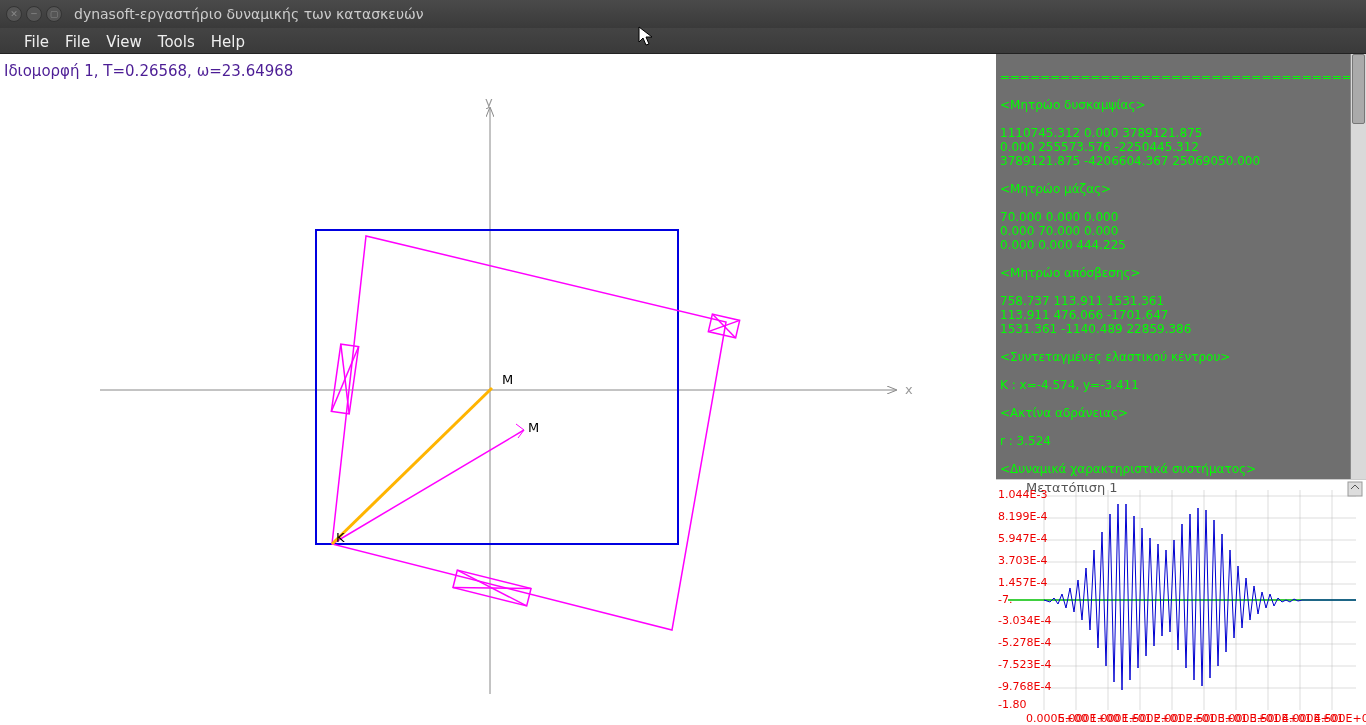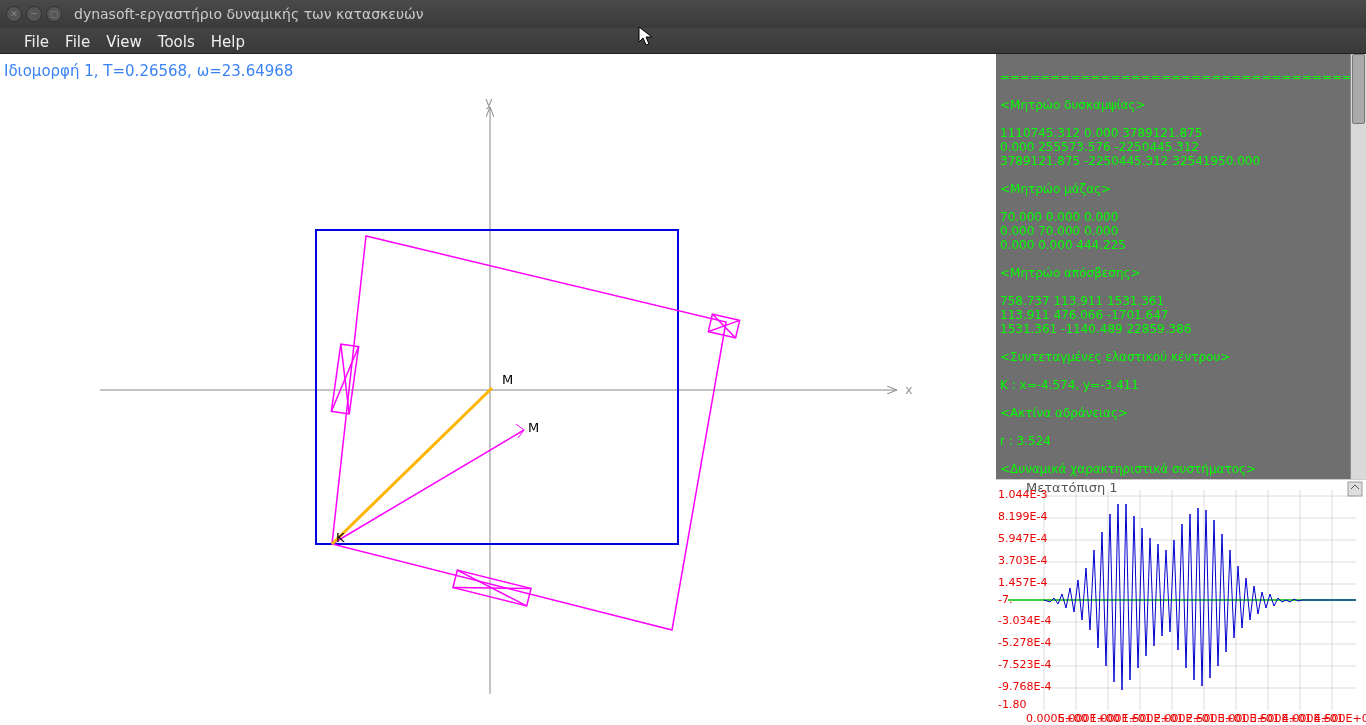--- a/index.html
+++ b/index.html
@@ -4,21 +4,21 @@
 <style>
 *{box-sizing:border-box;margin:0;padding:0;font-family:"DejaVu Sans","Ubuntu",Arial,sans-serif;}
 html,body{width:1366px;height:725px;overflow:hidden;background:#fff;}
 .titlebar{height:28px;background:linear-gradient(to bottom,#4a4a4a,#3a3a3a);display:flex;align-items:center;padding:0 6px;color:#ccc;font-size:14px;}
 .window-buttons{display:flex;gap:4px;margin-right:12px;}
 .wbtn{width:16px;height:16px;border-radius:50%;background:#555;border:1px solid #333;display:flex;align-items:center;justify-content:center;font-size:9px;color:#888;}
 .menubar{height:26px;background:linear-gradient(to bottom,#444,#3a3a3a);display:flex;align-items:flex-end;padding:0 16px;color:#eee;font-size:15px;border-bottom:1px solid #222;}
 .menuitem{padding:2px 8px;cursor:default;}
 .content{display:flex;height:671px;}
 .canvas-area{flex:0 0 996px;height:100%;position:relative;background:#fff;}
-.mode-info{position:absolute;top:8px;left:4px;font-size:15px;color:#3b82f6;}
+.mode-info{position:absolute;top:8px;left:4px;font-size:15px;color:#4c1d95;}
 .right-col{flex:0 0 370px;height:100%;display:flex;flex-direction:column;}
 .log-area{height:425px;background:#6f6f6f;position:relative;overflow:hidden;}
 .log-text{position:absolute;top:2px;left:4px;right:18px;color:#00ff00;font-family:Arial,sans-serif;font-size:12px;line-height:14px;white-space:pre-wrap;}
 .log-scroll{position:absolute;right:0;top:0;width:16px;height:100%;background:#d9d9d9;border-left:1px solid #888;}
 .log-thumb{position:absolute;top:0;left:1px;right:1px;height:70px;background:#aaa;border:1px solid #777;border-radius:2px;}
 .chart-area{height:246px;background:#fff;position:relative;overflow:hidden;border-top:1px solid #ccc;text-decoration:underline;}
 .cursor-arrow{position:absolute;top:26px;left:638px;pointer-events:none;}
 svg{display:block;}
 .axis-label{font-size:13px;fill:#999;}
 .node-label{font-size:13px;fill:#000;}
@@ -98,21 +98,21 @@
 
   <div class="right-col">
     <div class="log-area">
       <div class="log-text">
 <span>============================================</span>
 
 <span>&lt;Μητρώο δυσκαμψίας&gt;</span>
 
 <span>1110745.312 0.000 3789121.875</span>
 <span>0.000 255573.576 -2250445.312</span>
-<span>3789121.875 -2250445.312 32541950.000</span>
+<span>3789121.875 -4206604.367 25069050.000</span>
 
 <span>&lt;Μητρώο μάζας&gt;</span>
 
 <span>70.000 0.000 0.000</span>
 <span>0.000 70.000 0.000</span>
 <span>0.000 0.000 444.225</span>
 
 <span>&lt;Μητρώο απόσβεσης&gt;</span>
 
 <span>758.737 113.911 1531.361</span>

